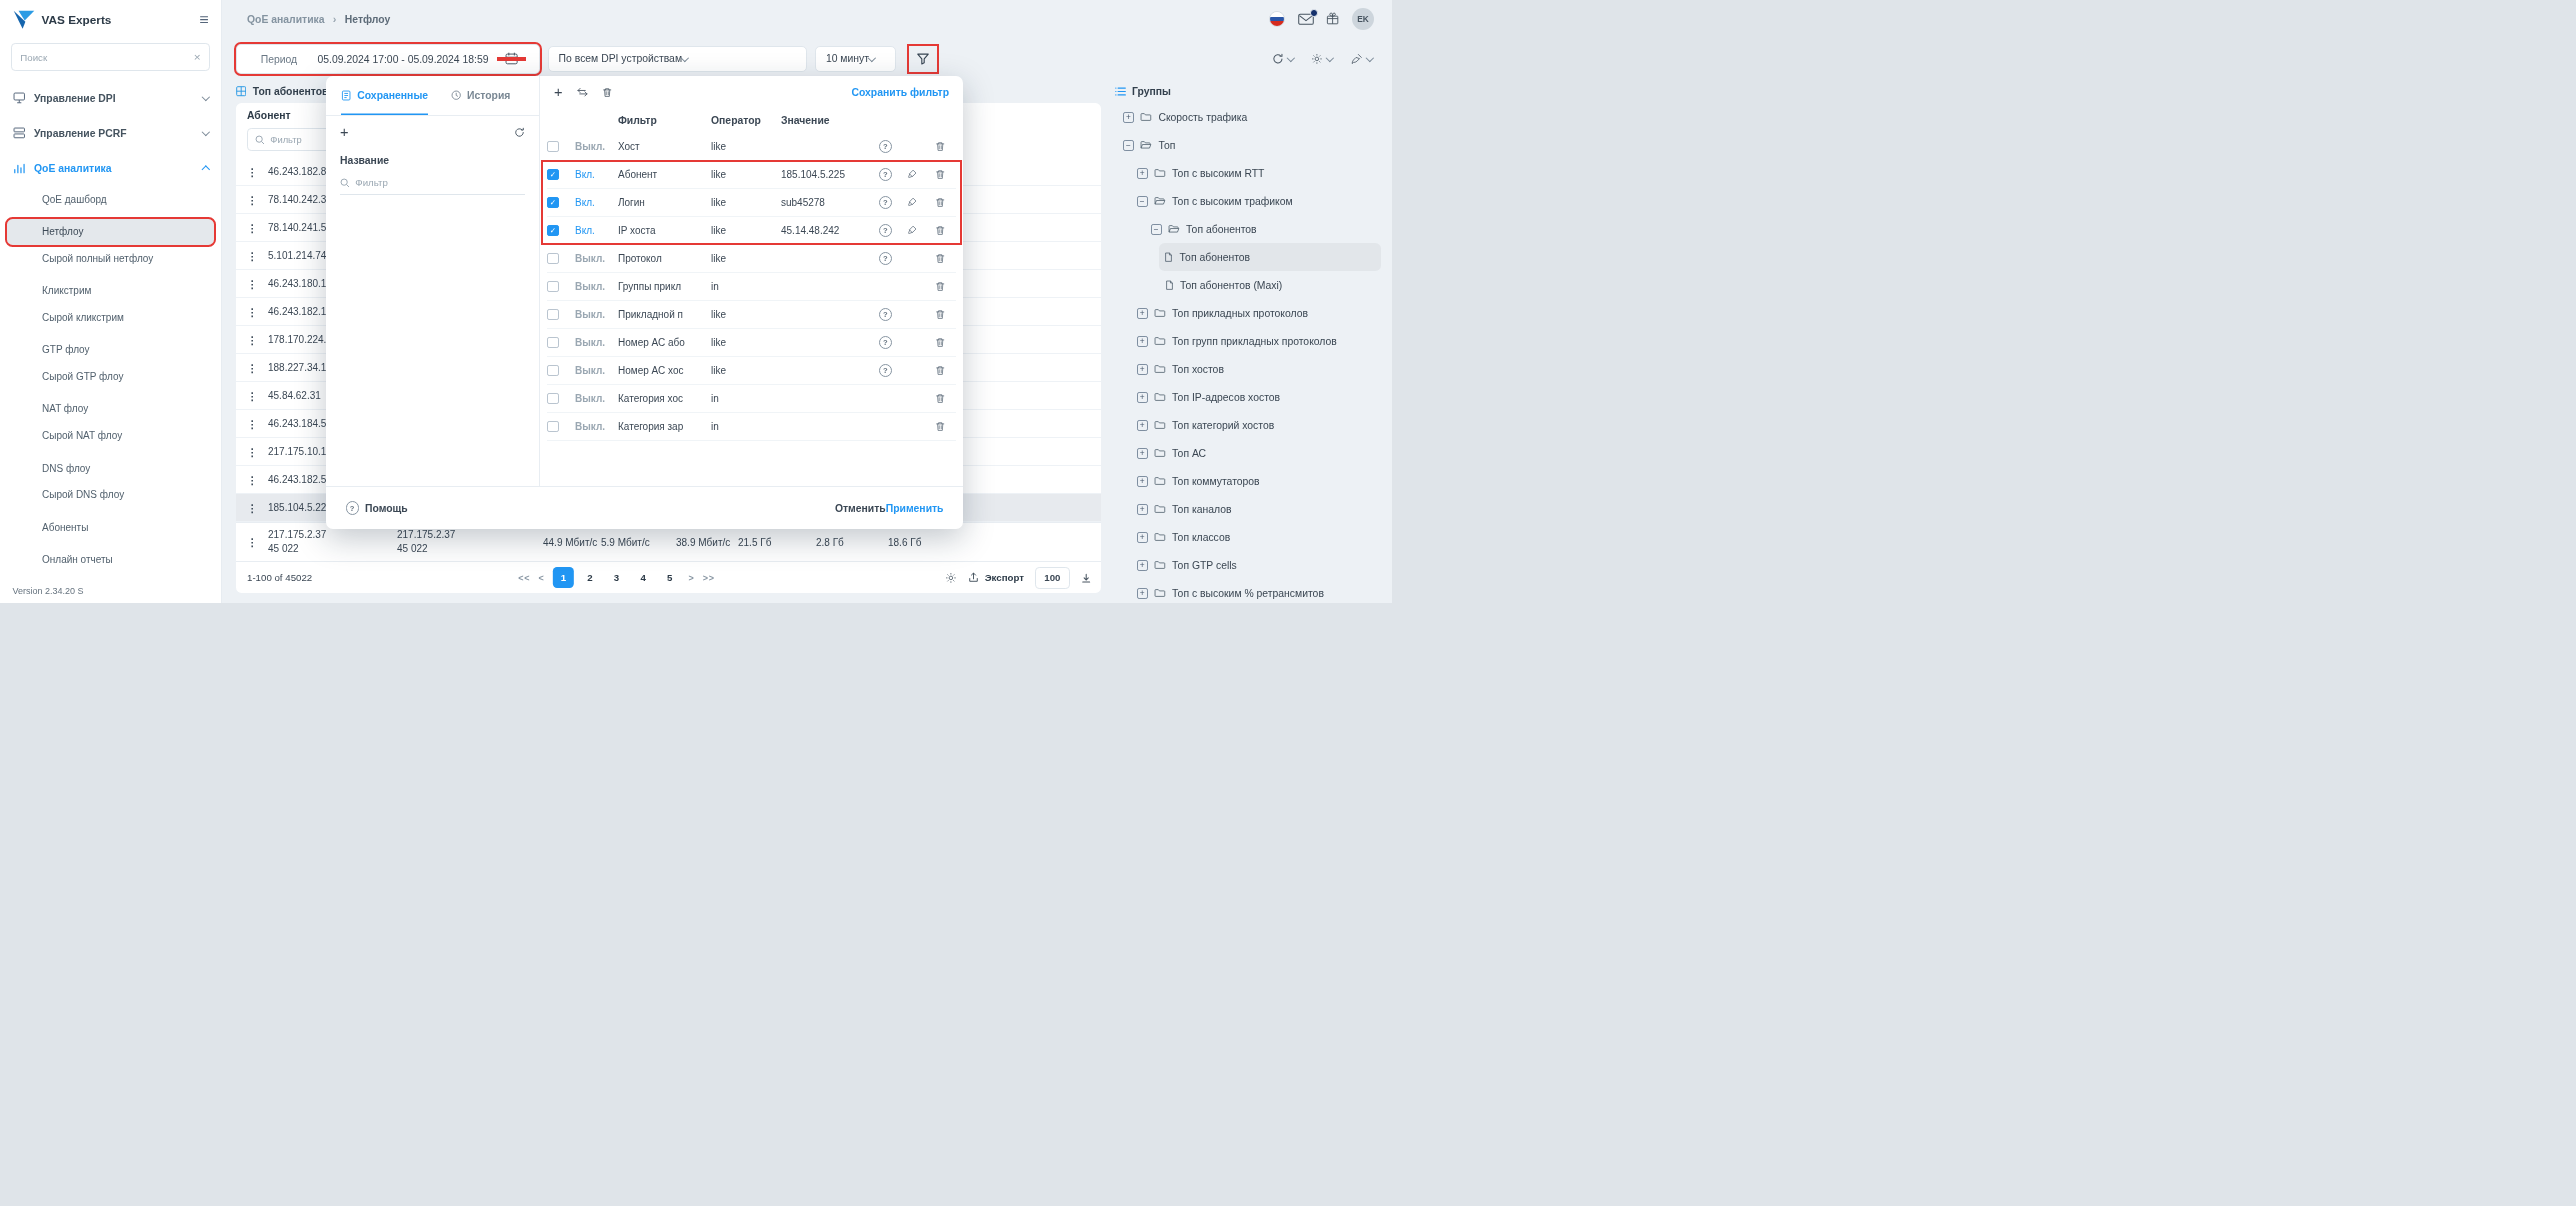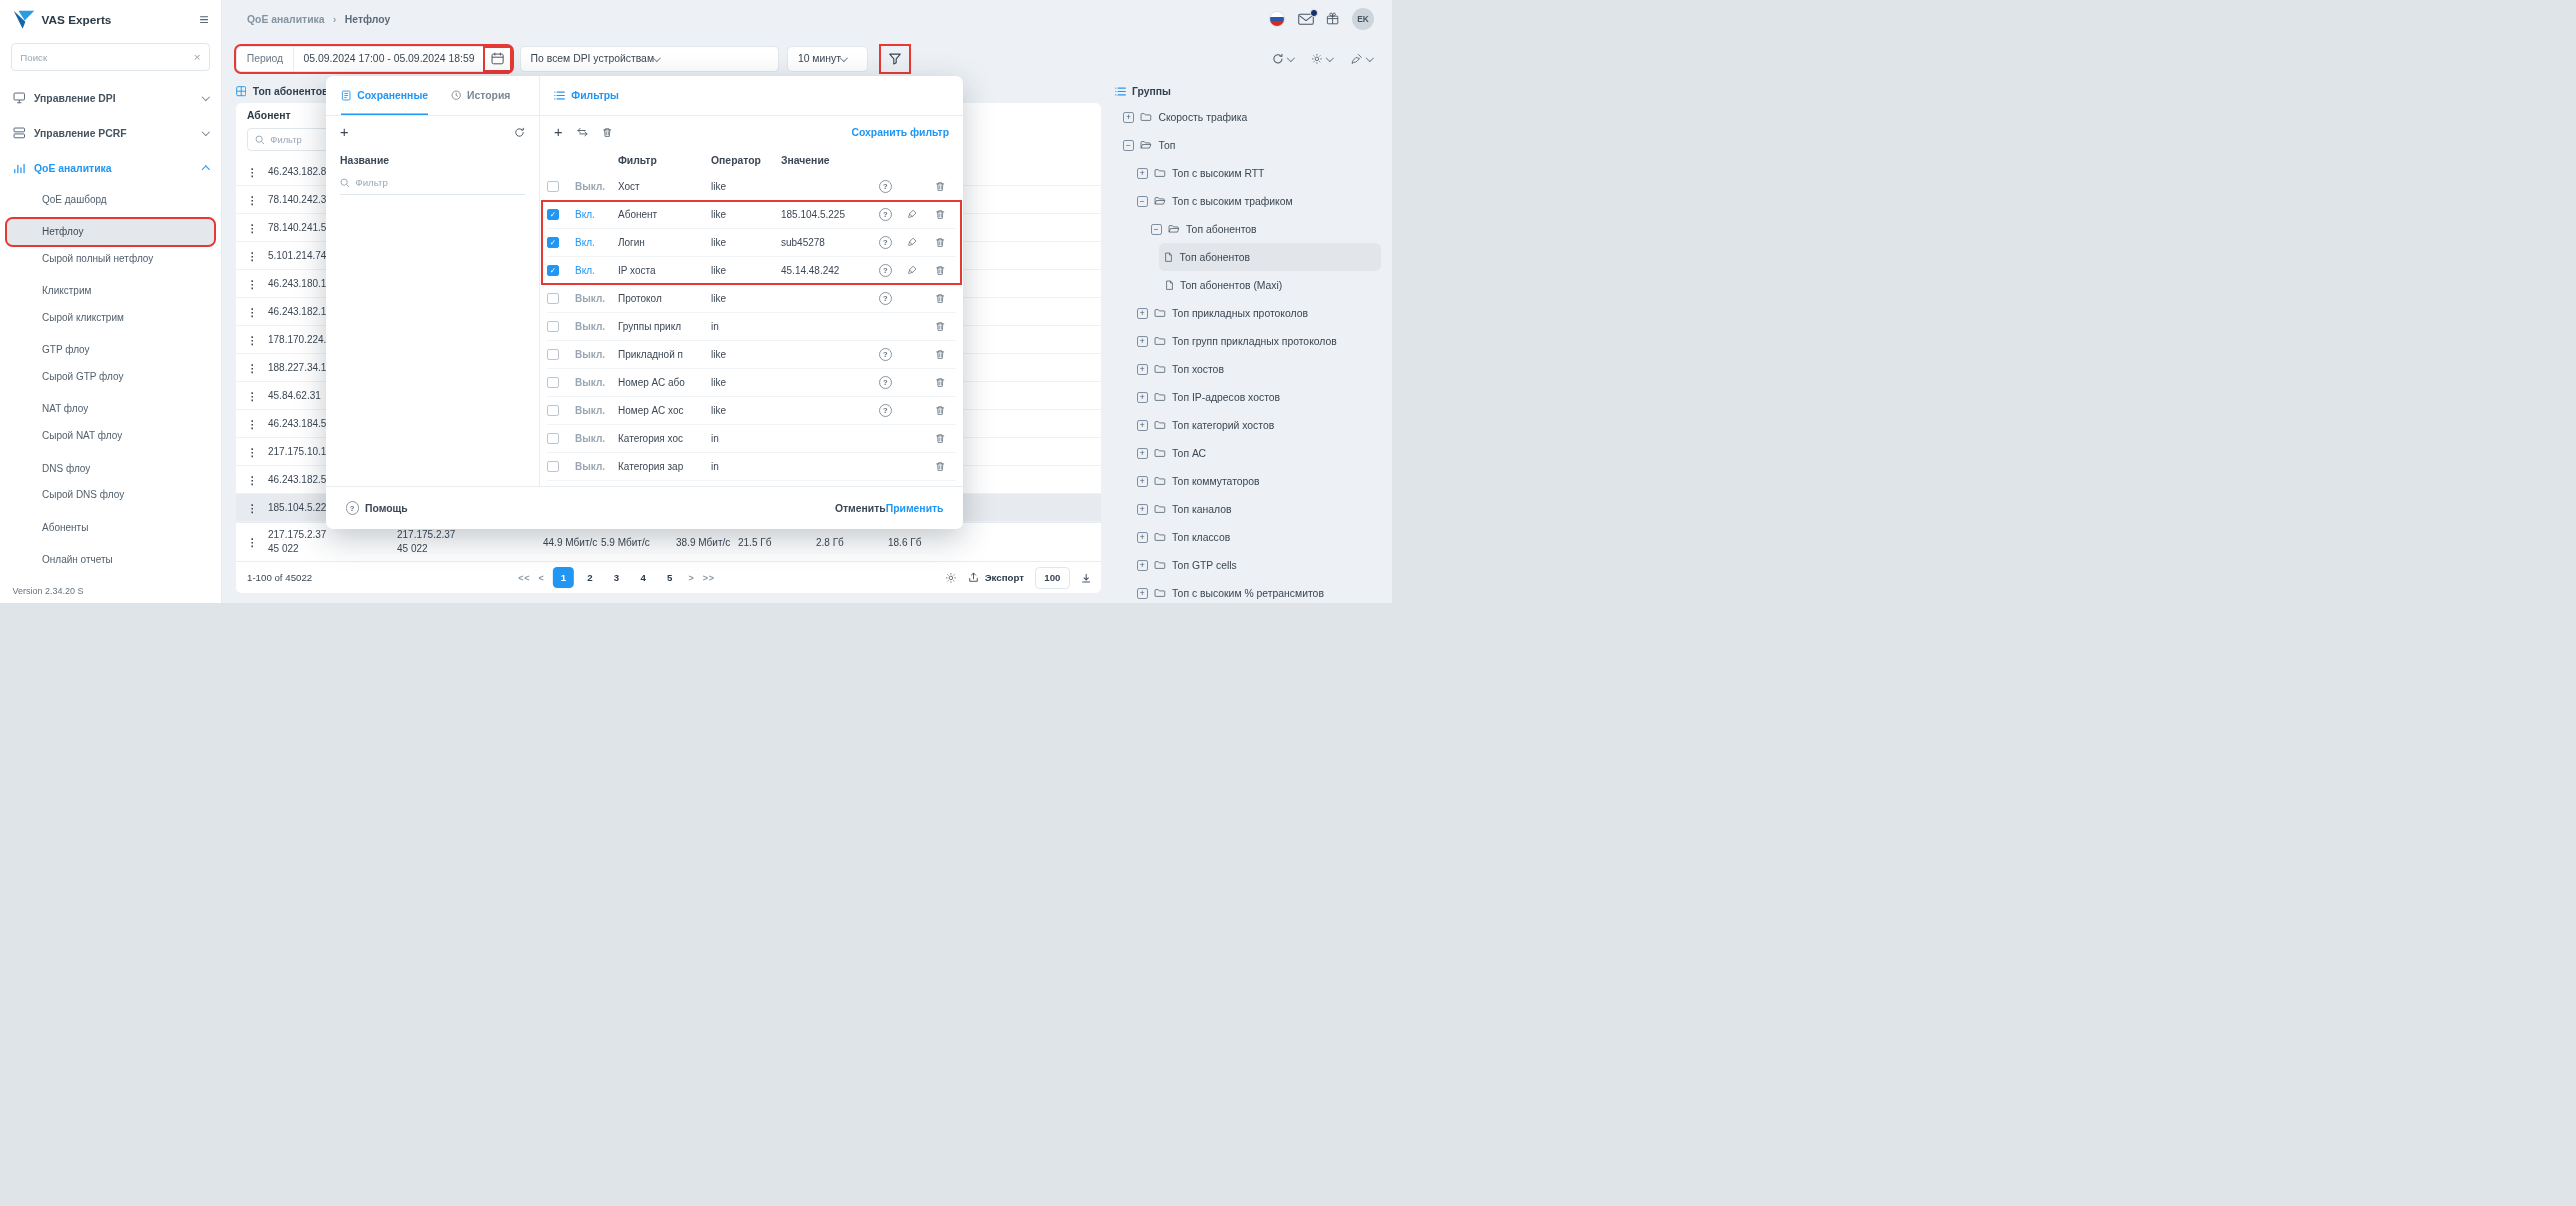--- a/index.html
+++ b/index.html
@@ -36,21 +36,21 @@
   .crumb .cur{color:#5d6b78}
   .top-icons{margin-left:auto;display:flex;align-items:center;gap:12.5px}
   .flag{width:16.7px;height:16.7px;border-radius:50%;overflow:hidden;border:0.7px solid #d6dde3;display:flex;flex-direction:column}
   .flag i{flex:1;display:block}
   .mailwrap{position:relative;display:flex}
   .badge{position:absolute;top:-3.5px;right:-4.2px;width:7.6px;height:7.6px;border-radius:50%;background:#15316c;border:1.4px solid #edf1f5}
   .avatar{width:22px;height:22px;border-radius:50%;background:#cdd5dc;color:#46535f;font-size:8.3px;font-weight:700;display:flex;align-items:center;justify-content:center}
   
   .toolbar{height:42px;display:flex;align-items:center;gap:8.3px;padding:0 19.5px 0 14px}
   .ctl{background:#fff;border:0.7px solid #dfe6ec;border-radius:4.9px;height:26.4px;display:flex;align-items:center;font-size:10.4px;color:#3b4754}
-  .period{padding:0}
+  .period{padding:14px}
   .period.annotated{outline:2.1px solid #e53935}
   .p-label{padding:0 9.7px;color:#6a7885;border-right:0.7px solid #e7edf2;height:100%;display:flex;align-items:center}
   .p-value{padding:0 9.7px;font-weight:400;white-space:nowrap}
   .cal-btn{width:26.4px;height:100%;display:flex;align-items:center;justify-content:center;cursor:pointer}
   .cal-btn.annotated{outline:2.1px solid #e53935;outline-offset:-1.4px}
   .select{padding:0 9.7px;justify-content:flex-start;cursor:pointer}
   .dpi{width:259px}
   .intv{width:81px}
   .funnel-btn{width:28px;height:26.4px;display:flex;align-items:center;justify-content:center;cursor:pointer;margin-left:4.2px}
   .funnel-btn.annotated{outline:2.1px solid #e53935;outline-offset:0.7px}
@@ -630,28 +630,20 @@
           <span class="ico">
               <svg width="9.7" height="9.7" viewBox="0 0 14 14" fill="none" stroke="#9aa7b2" stroke-width="1.4">
                 <circle cx="6" cy="6" r="4.5"></circle>
                 <path d="M9.5 9.5L13 13"></path>
               </svg>
             </span>
           <input placeholder="Фильтр" style="">
         </div>
       </div>
       <div class="m-right">
-        <div class="m-right-title">
-          <span class="ico">
-              <svg width="11" height="9" viewBox="0 0 16 13" fill="none" stroke="#2196f3" stroke-width="1.8" stroke-linecap="round">
-                <path d="M1.2 1.5h.1M1.2 6.5h.1M1.2 11.5h.1M4.5 1.5H15M4.5 6.5H15M4.5 11.5H15"></path>
-              </svg>
-            </span>
-          <span>Фильтры</span>
-        </div>
         <div class="m-right-tools">
           <span class="plus">+</span>
           <span class="ico">
               <svg width="11" height="10.4" viewBox="0 0 16 14" fill="none" stroke="#4a5764" stroke-width="1.3" stroke-linecap="round" stroke-linejoin="round">
                 <path d="M4.5 1.5L1.5 4.5l3 3M1.5 4.5H12M11.5 6.5l3 3-3 3M14.5 9.5H4"></path>
               </svg>
             </span>
           <span class="ico">
               <svg width="10.4" height="11" viewBox="0 0 16 16" fill="none" stroke="#4a5764" stroke-width="1.2" stroke-linecap="round">
                 <path d="M2.5 4h11M5.5 4V2.2h5V4M4 4l.7 10h6.6L12 4M6.4 6.8v4.6M9.6 6.8v4.6"></path>

